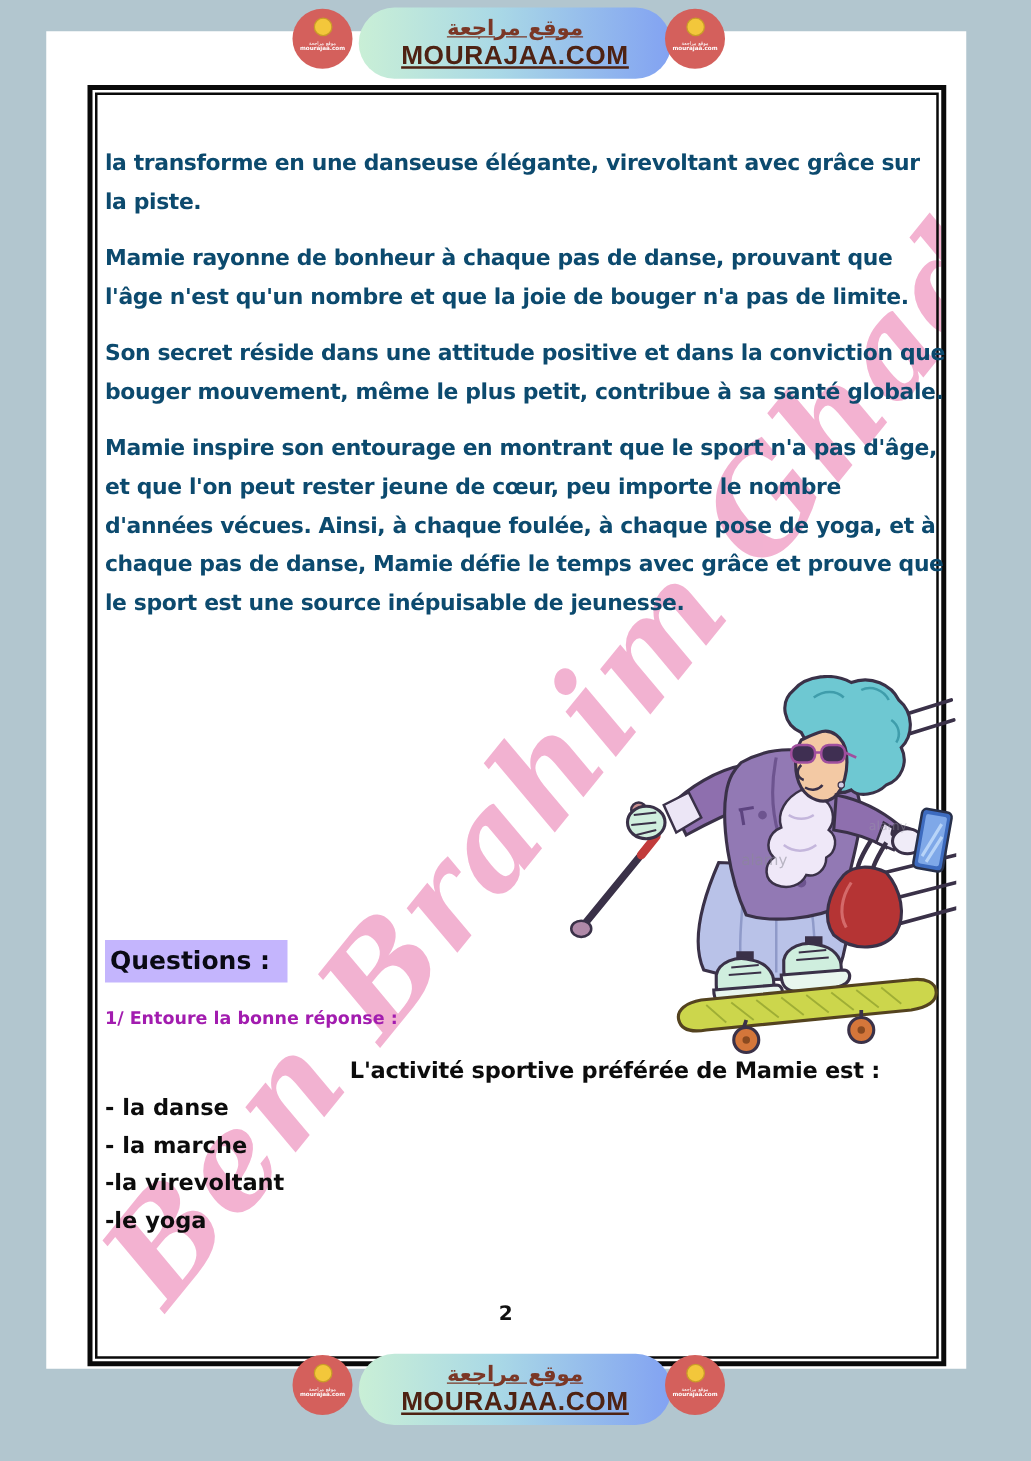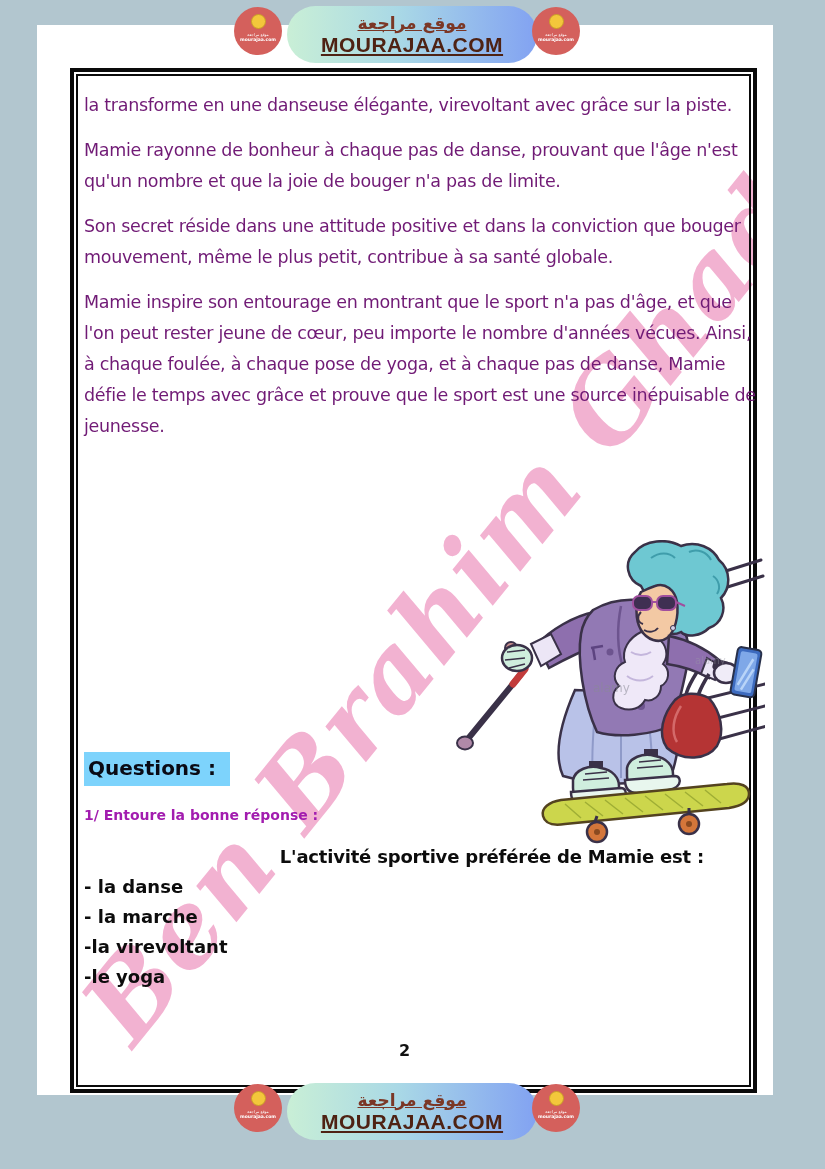--- a/index.html
+++ b/index.html
@@ -17,27 +17,27 @@
     font-family:"DejaVu Serif", serif;font-style:italic;font-weight:bold;
     font-size:104px;letter-spacing:2px;color:#f09fc6;opacity:.8;
     transform:rotate(-51deg);
   }
 
   
   .frame-outer{position:absolute;left:70px;top:68px;width:687px;height:1025px;border:4px solid #0a0a0a;box-sizing:border-box;z-index:2;}
   .frame-inner{position:absolute;left:2px;top:2px;right:2px;bottom:2px;border:2px solid #0a0a0a;}
 
   
-  .paras{position:absolute;left:84px;top:90px;width:672px;z-index:3;
-    color:#701a75;font-size:17.5px;line-height:31px;font-weight:400;letter-spacing:-.3px;}
+  .paras{position:absolute;left:84px;top:116px;width:672px;z-index:3;
+    color:#0c4a6e;font-size:17.5px;line-height:31px;font-weight:700;letter-spacing:-.3px;}
   .paras p{margin:0 0 14px 0;}
 
   
   .qa{position:absolute;left:84px;top:752px;width:620px;z-index:3;font-weight:700;color:#0c0c0c;line-height:30px;}
-  .q-green{display:inline-block;background:#7dd3fc;color:#0a0a14;font-size:20px;padding:1px 14px 3px 4px;}
+  .q-green{display:inline-block;background:#c4b5fd;color:#0a0a14;font-size:20px;padding:1px 14px 3px 4px;}
   .q-red{color:#a21caf;font-size:14px;margin-top:14px;}
   .q-prompt{font-size:18px;margin-top:12px;letter-spacing:-.2px;text-align:right;}
   .q-opt{font-size:18px;}
 
   .page-num{position:absolute;left:399px;top:1041px;z-index:3;font-size:16px;font-weight:700;color:#111;}
 
   
   .illus{position:absolute;left:445px;top:540px;width:320px;height:310px;z-index:3;}
 
   

